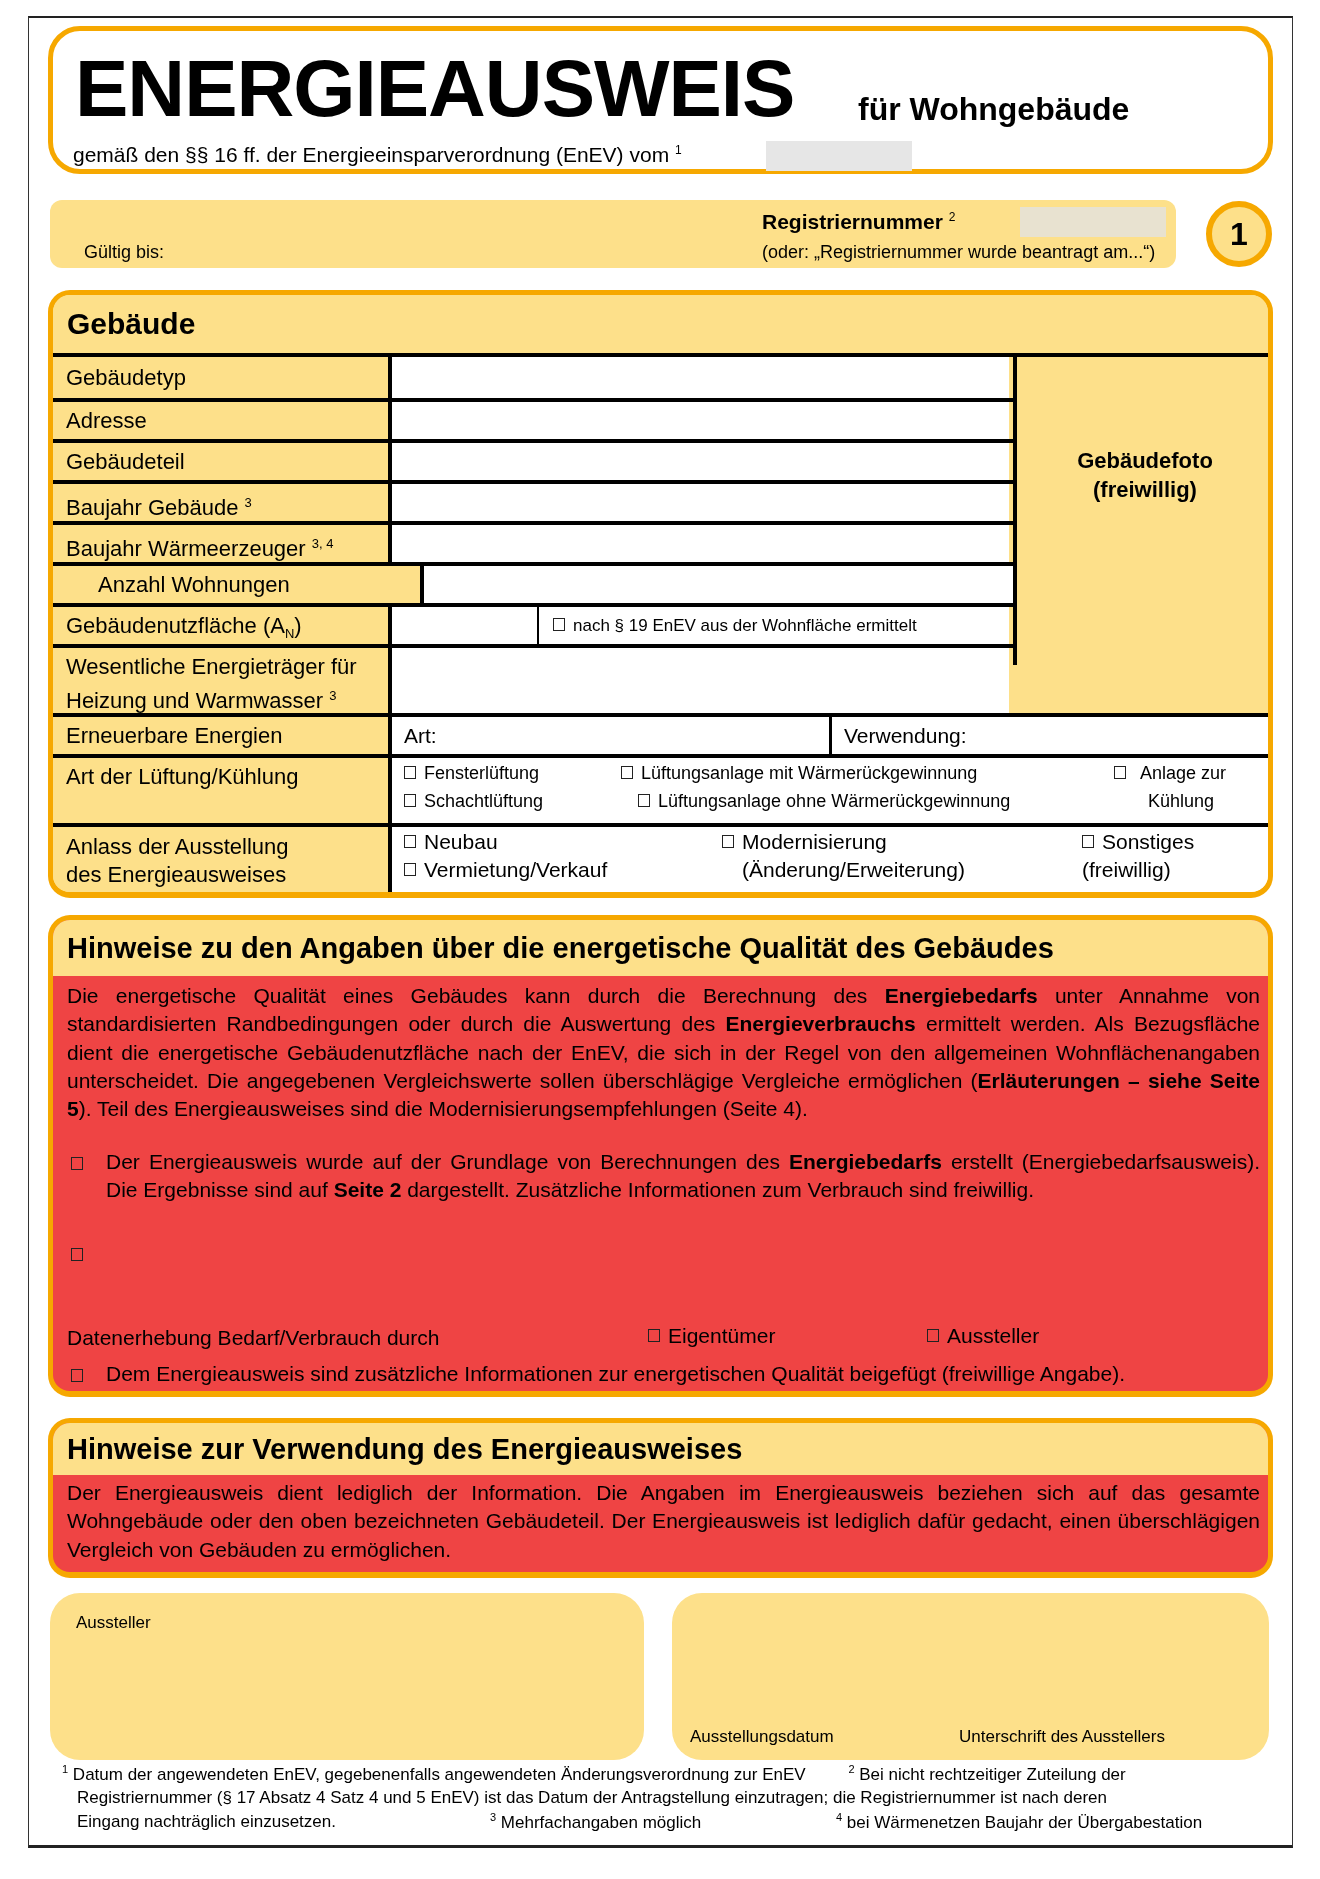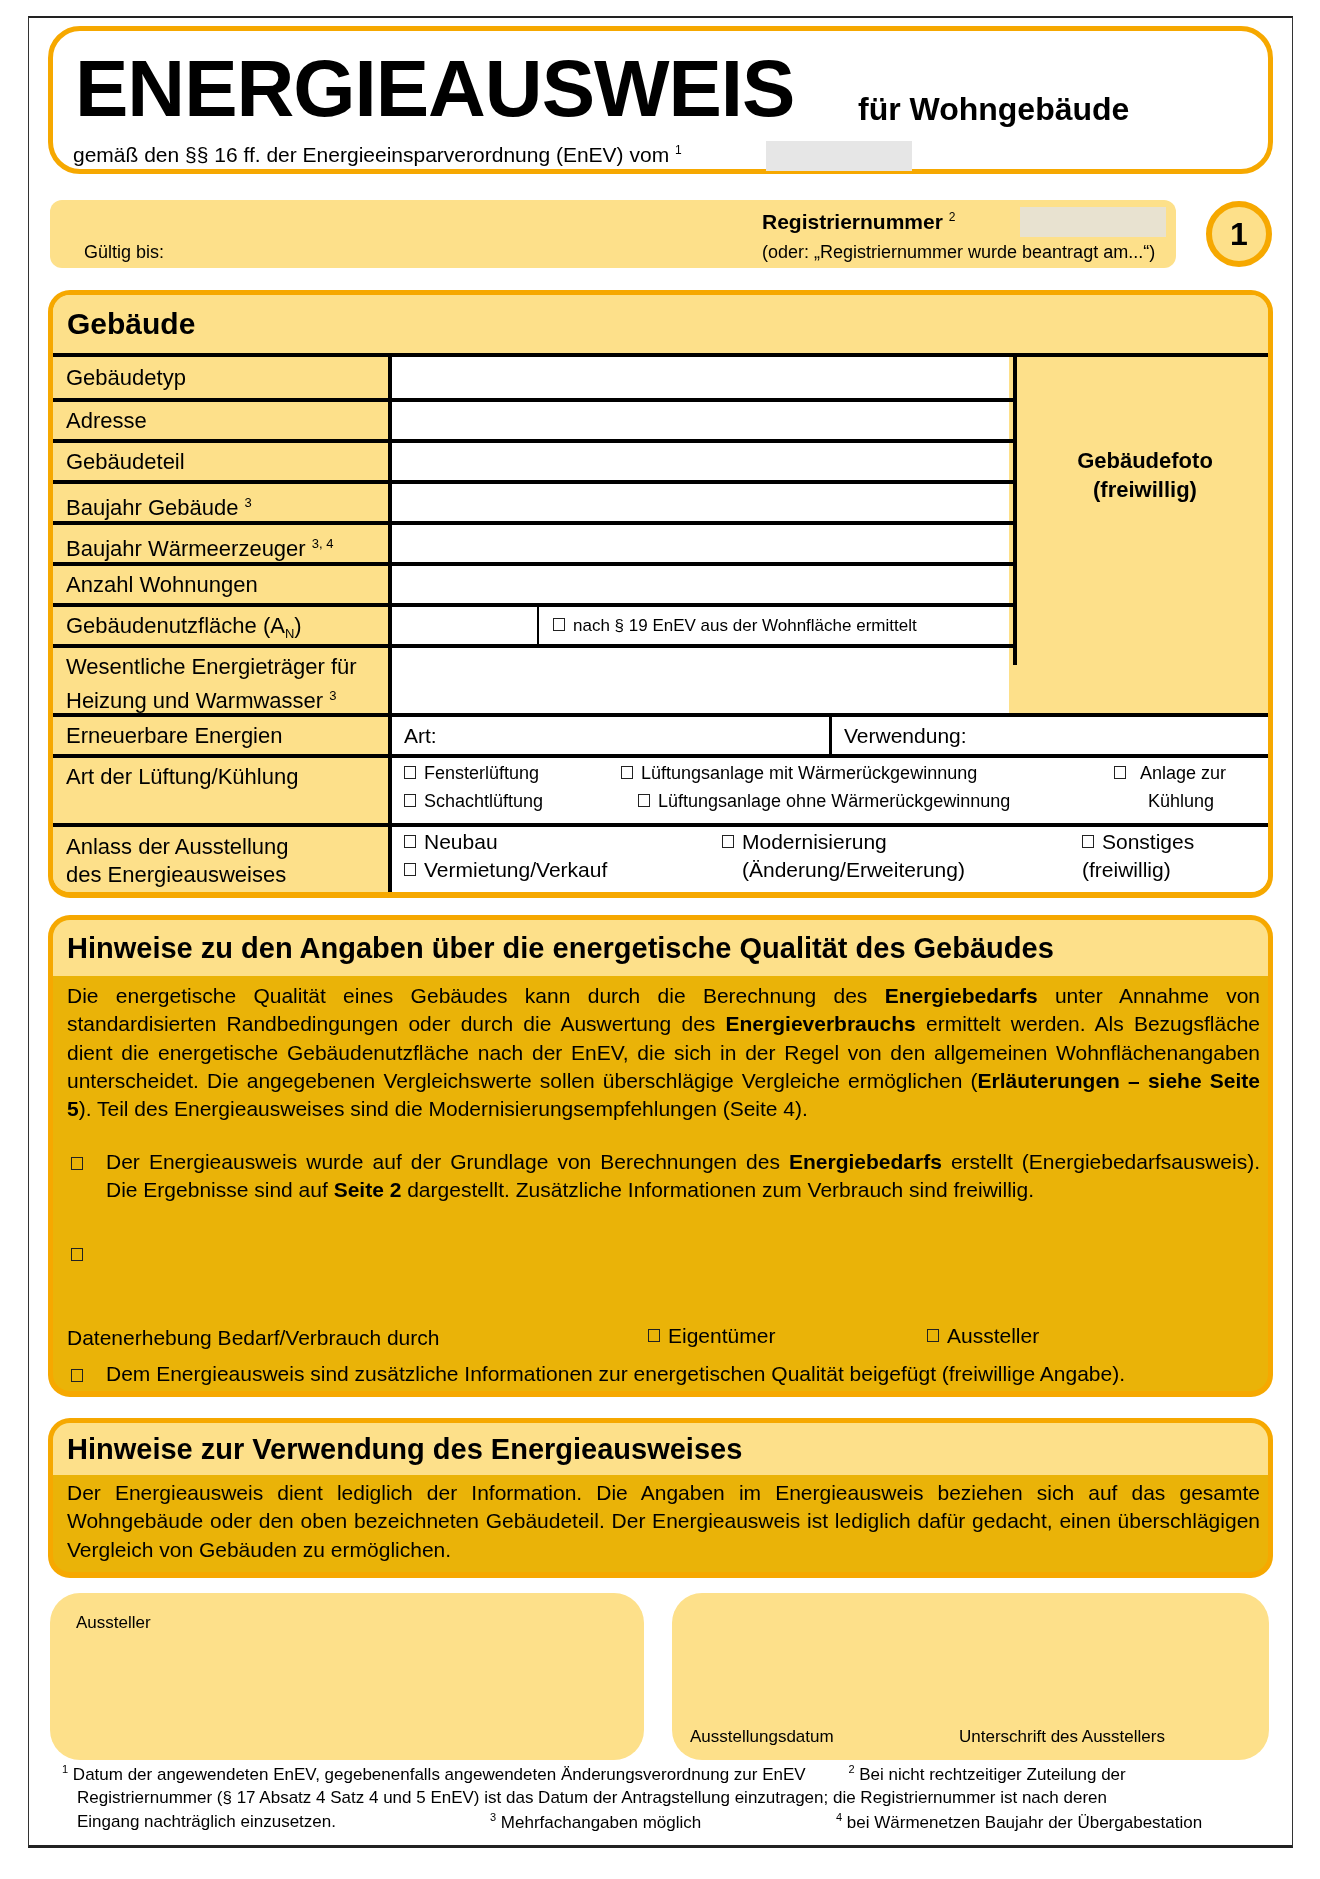--- a/index.html
+++ b/index.html
@@ -12,21 +12,21 @@
   .subtitle { position: absolute; left: 20px; top: 112px; font-size: 21px; }
   .subtitle sup { font-size: 12px; }
   .date-field { position: absolute; left: 713px; top: 110px; width: 146px; height: 30px; background: #e6e6e6; }
   .reg-bar { position: absolute; left: 50px; top: 200px; width: 1126px; height: 68px; background: #FDE08A; border-radius: 12px; }
   .gueltig { position: absolute; left: 34px; top: 42px; font-size: 18px; }
   .reg-label { position: absolute; left: 712px; top: 10px; font-size: 21px; font-weight: bold; }
   .reg-label sup { font-size: 12px; font-weight: normal; }
   .reg-hint { position: absolute; left: 712px; top: 42px; font-size: 18px; }
   .reg-field { position: absolute; left: 970px; top: 7px; width: 146px; height: 30px; background: #e8e2d0; }
   .page-badge { position: absolute; left: 1206px; top: 201px; width: 66px; height: 66px; border-radius: 50%; background: #FDE08A; border: 6px solid #F6A800; font-size: 32px; font-weight: bold; display: flex; align-items: center; justify-content: center; }
-  .section { position: absolute; left: 48px; width: 1225px; border-radius: 22px; background: #eab308; overflow: hidden; }
+  .section { position: absolute; left: 48px; width: 1225px; border-radius: 22px; background: #ef4444; overflow: hidden; }
   .sec-gebaeude { top: 290px; height: 608px; background: #FDE08A; }
   .sec-head { height: 60px; background: #FDE08A; padding-left: 14px; font-weight: bold; font-size: 30px; display: flex; align-items: center; }
   .sec-gebaeude .sec-head { height: 62px; border-bottom: 4px solid #000; }
   .grid-row { position: absolute; left: 0; display: flex; }
   .cell-label { width: 339px; padding-left: 13px; font-size: 22px; background: #FDE08A; border-right: 4px solid #000; }
   .cell-value { background: #fff; }
   .hline { position: absolute; height: 4px; background: #000; }
   .photo { position: absolute; left: 960px; top: 62px; width: 260px; height: 308px; background: #FDE08A; border-left: 4px solid #000; display: flex; align-items: center; justify-content: center; text-align: center; font-weight: bold; font-size: 22px; line-height: 1.3; padding-bottom: 70px; }
   .cb { display: inline-block; width: 12px; height: 13px; border: 1.5px solid #222; margin-right: 8px; vertical-align: middle; position: relative; top: -2px; }
   .body-text { font-size: 21px; line-height: 1.35; text-align: justify; }
@@ -79,21 +79,21 @@
   <div class="grid-row" style="top:189px;height:37px;">
     <div class="cell-label" style="line-height:37px;"><span>Baujahr Gebäude</span> <sup style="font-size:13px">3</sup></div>
     <div class="cell-value" style="width:617px;"></div>
   </div>
   <div class="hline" style="top:226px;left:0;width:960px;"></div>
   <div class="grid-row" style="top:230px;height:37px;">
     <div class="cell-label" style="line-height:37px;"><span>Baujahr Wärmeerzeuger</span> <sup style="font-size:13px">3, 4</sup></div>
     <div class="cell-value" style="width:617px;"></div>
   </div>
   <div class="hline" style="top:267px;left:0;width:960px;"></div>
-  <div class="grid-row" style="top:271px;height:37px;">
+  <div class="grid-row" style="top:271px;height:37px;margin-left:32px;">
     <div class="cell-label" style="line-height:37px;">Anzahl Wohnungen</div>
     <div class="cell-value" style="width:617px;"></div>
   </div>
   <div class="hline" style="top:308px;left:0;width:960px;"></div>
 
   <div class="grid-row" style="top:312px;height:37px;">
     <div class="cell-label" style="line-height:37px;"><span>Gebäudenutzfläche (A</span><sub style="font-size:13px">N</sub><span>)</span></div>
     <div class="cell-value" style="width:147px;border-right:2px solid #000;"></div>
     <div class="cell-value" style="width:470px;font-size:17px;line-height:37px;padding-left:14px;"><span class="cb"></span><span>nach § 19 EnEV aus der Wohnfläche ermittelt</span></div>
   </div>

